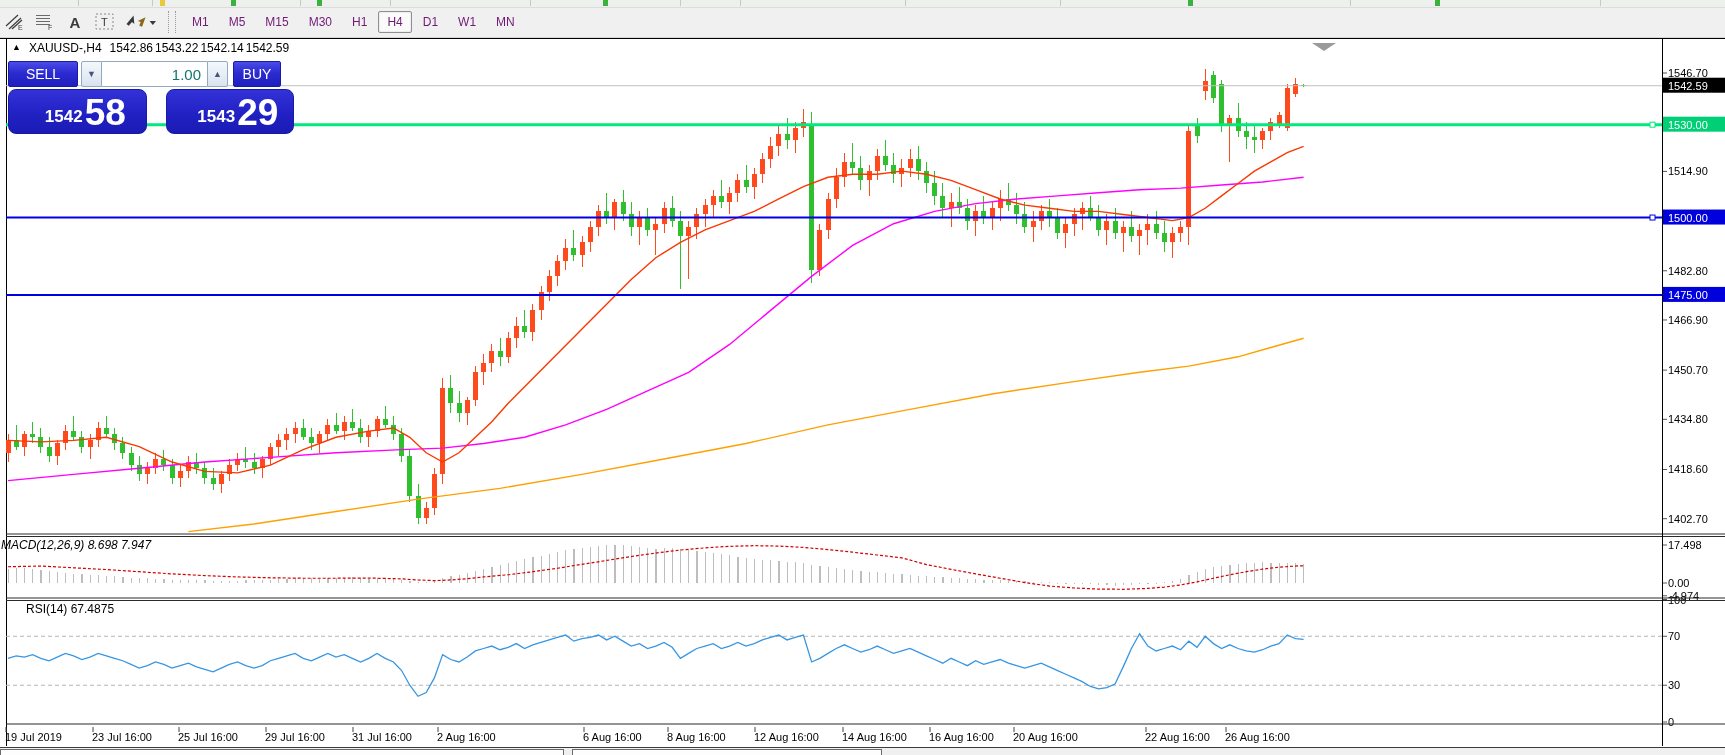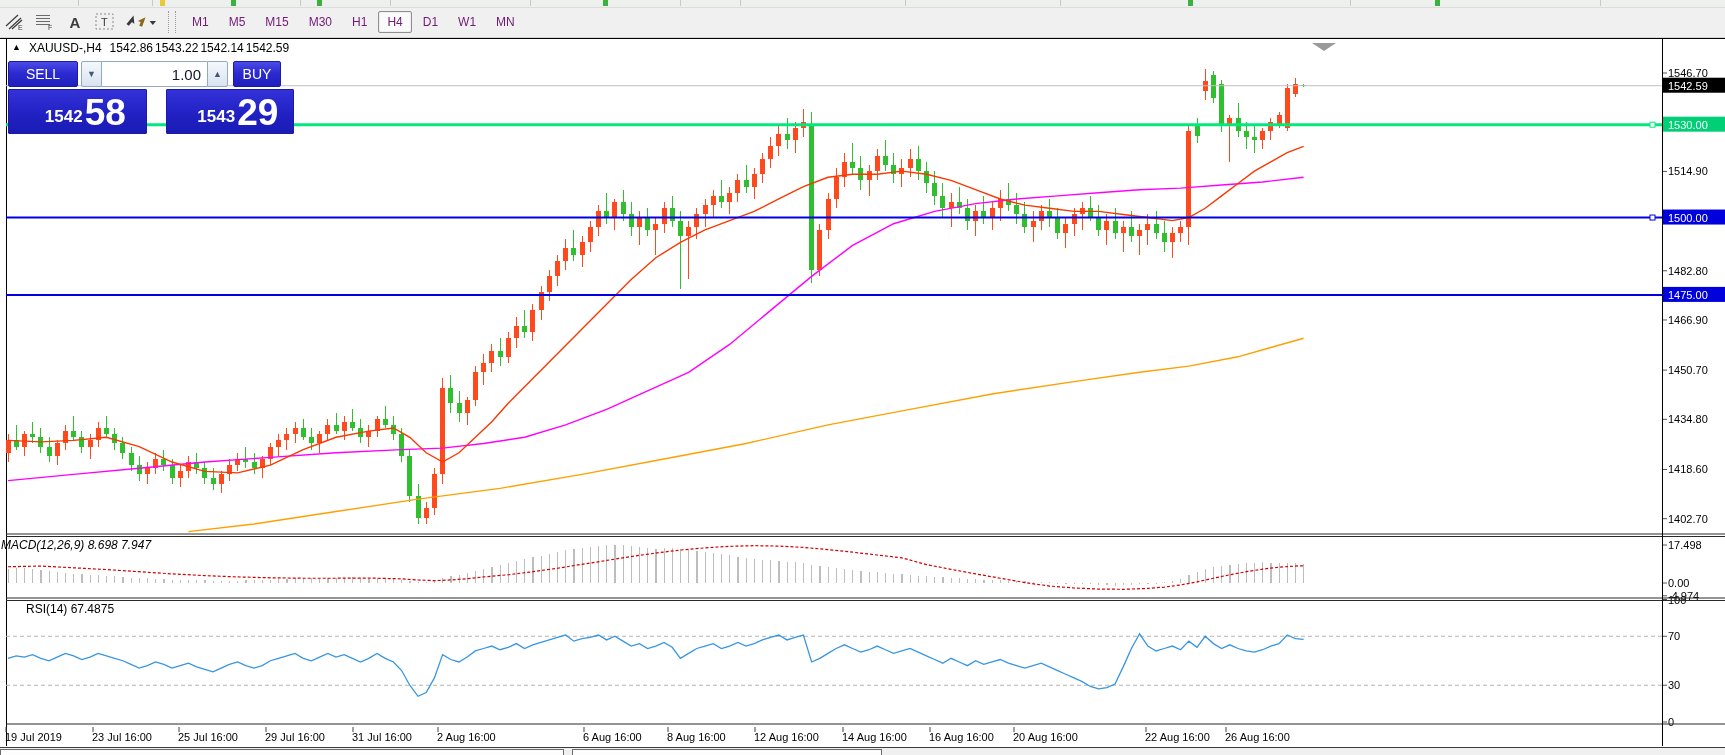--- a/index.html
+++ b/index.html
@@ -17,23 +17,23 @@
   #chart-svg{position:absolute;left:0;top:0;}
   #symbol-header{position:absolute;left:12px;top:41px;font-size:12px;color:#000;display:flex;gap:8px;z-index:5;}
   #symbol-header .tri{font-size:9px;margin-top:1px;}
   
   #trade-widget{position:absolute;left:8px;top:61px;z-index:6;width:286px;}
   #tw-row1{display:flex;height:26px;}
   .tw-btn{background:linear-gradient(180deg,#4b4be8,#2a2ad0 48%,#1f1fbe);border:1px solid #1a1aa8;color:#fff;font-size:14px;display:flex;align-items:center;justify-content:center;border-radius:2px;}
   #sell-btn{width:68px;}
   #buy-btn{width:46px;margin-left:5px;}
   .spin-btn{width:19px;background:linear-gradient(180deg,#f4f8fc,#d9e3f0);border:1px solid #93a9c2;color:#44567a;font-size:9px;display:flex;align-items:center;justify-content:center;}
-  #vol-field{width:99px;border:1px solid #93a9c2;border-left:none;border-right:none;background:#fff;font-size:15px;color:#0f172a;text-align:right;padding:0 6px 0 0;display:flex;align-items:center;justify-content:flex-end;}
+  #vol-field{width:99px;border:1px solid #93a9c2;border-left:none;border-right:none;background:#fff;font-size:15px;color:#0f766e;text-align:right;padding:0 6px 0 0;display:flex;align-items:center;justify-content:flex-end;}
   #tw-row2{display:flex;margin-top:2px;height:45px;}
-  .quote-box{background:linear-gradient(180deg,#3232d8,#2121c4 55%,#1b1bb4);border:1px solid #1a1aa8;color:#fff;display:flex;align-items:flex-end;justify-content:center;padding-bottom:3px;border-radius:1px;padding-left:16px;}
+  .quote-box{background:linear-gradient(180deg,#3232d8,#2121c4 55%,#1b1bb4);border:1px solid #1a1aa8;color:#fff;display:flex;align-items:flex-end;justify-content:center;padding-bottom:3px;border-radius:8px;padding-left:16px;}
   #bid-box{width:128px;}
   #ask-box{width:117px;margin-left:19px;}
   .q-small{font-size:17px;font-weight:bold;margin:0 2px 3px 0;}
   .q-big{font-size:37px;font-weight:bold;line-height:34px;}
   
   .pane-label{position:absolute;font-size:12px;color:#000;z-index:4;}
   #annotation{position:absolute;left:1146px;top:368px;font-size:40px;font-weight:bold;color:#ff1a10;z-index:4;letter-spacing:0px;white-space:nowrap;}
   
   #bottom-strip{position:absolute;left:0;top:747px;width:1725px;height:8px;background:#f0f0f0;border-top:1px solid #3c3c3c;}
   .mini-win{position:absolute;top:1px;height:5px;background:#fdfdfd;border:1px solid #6a6a6a;}

